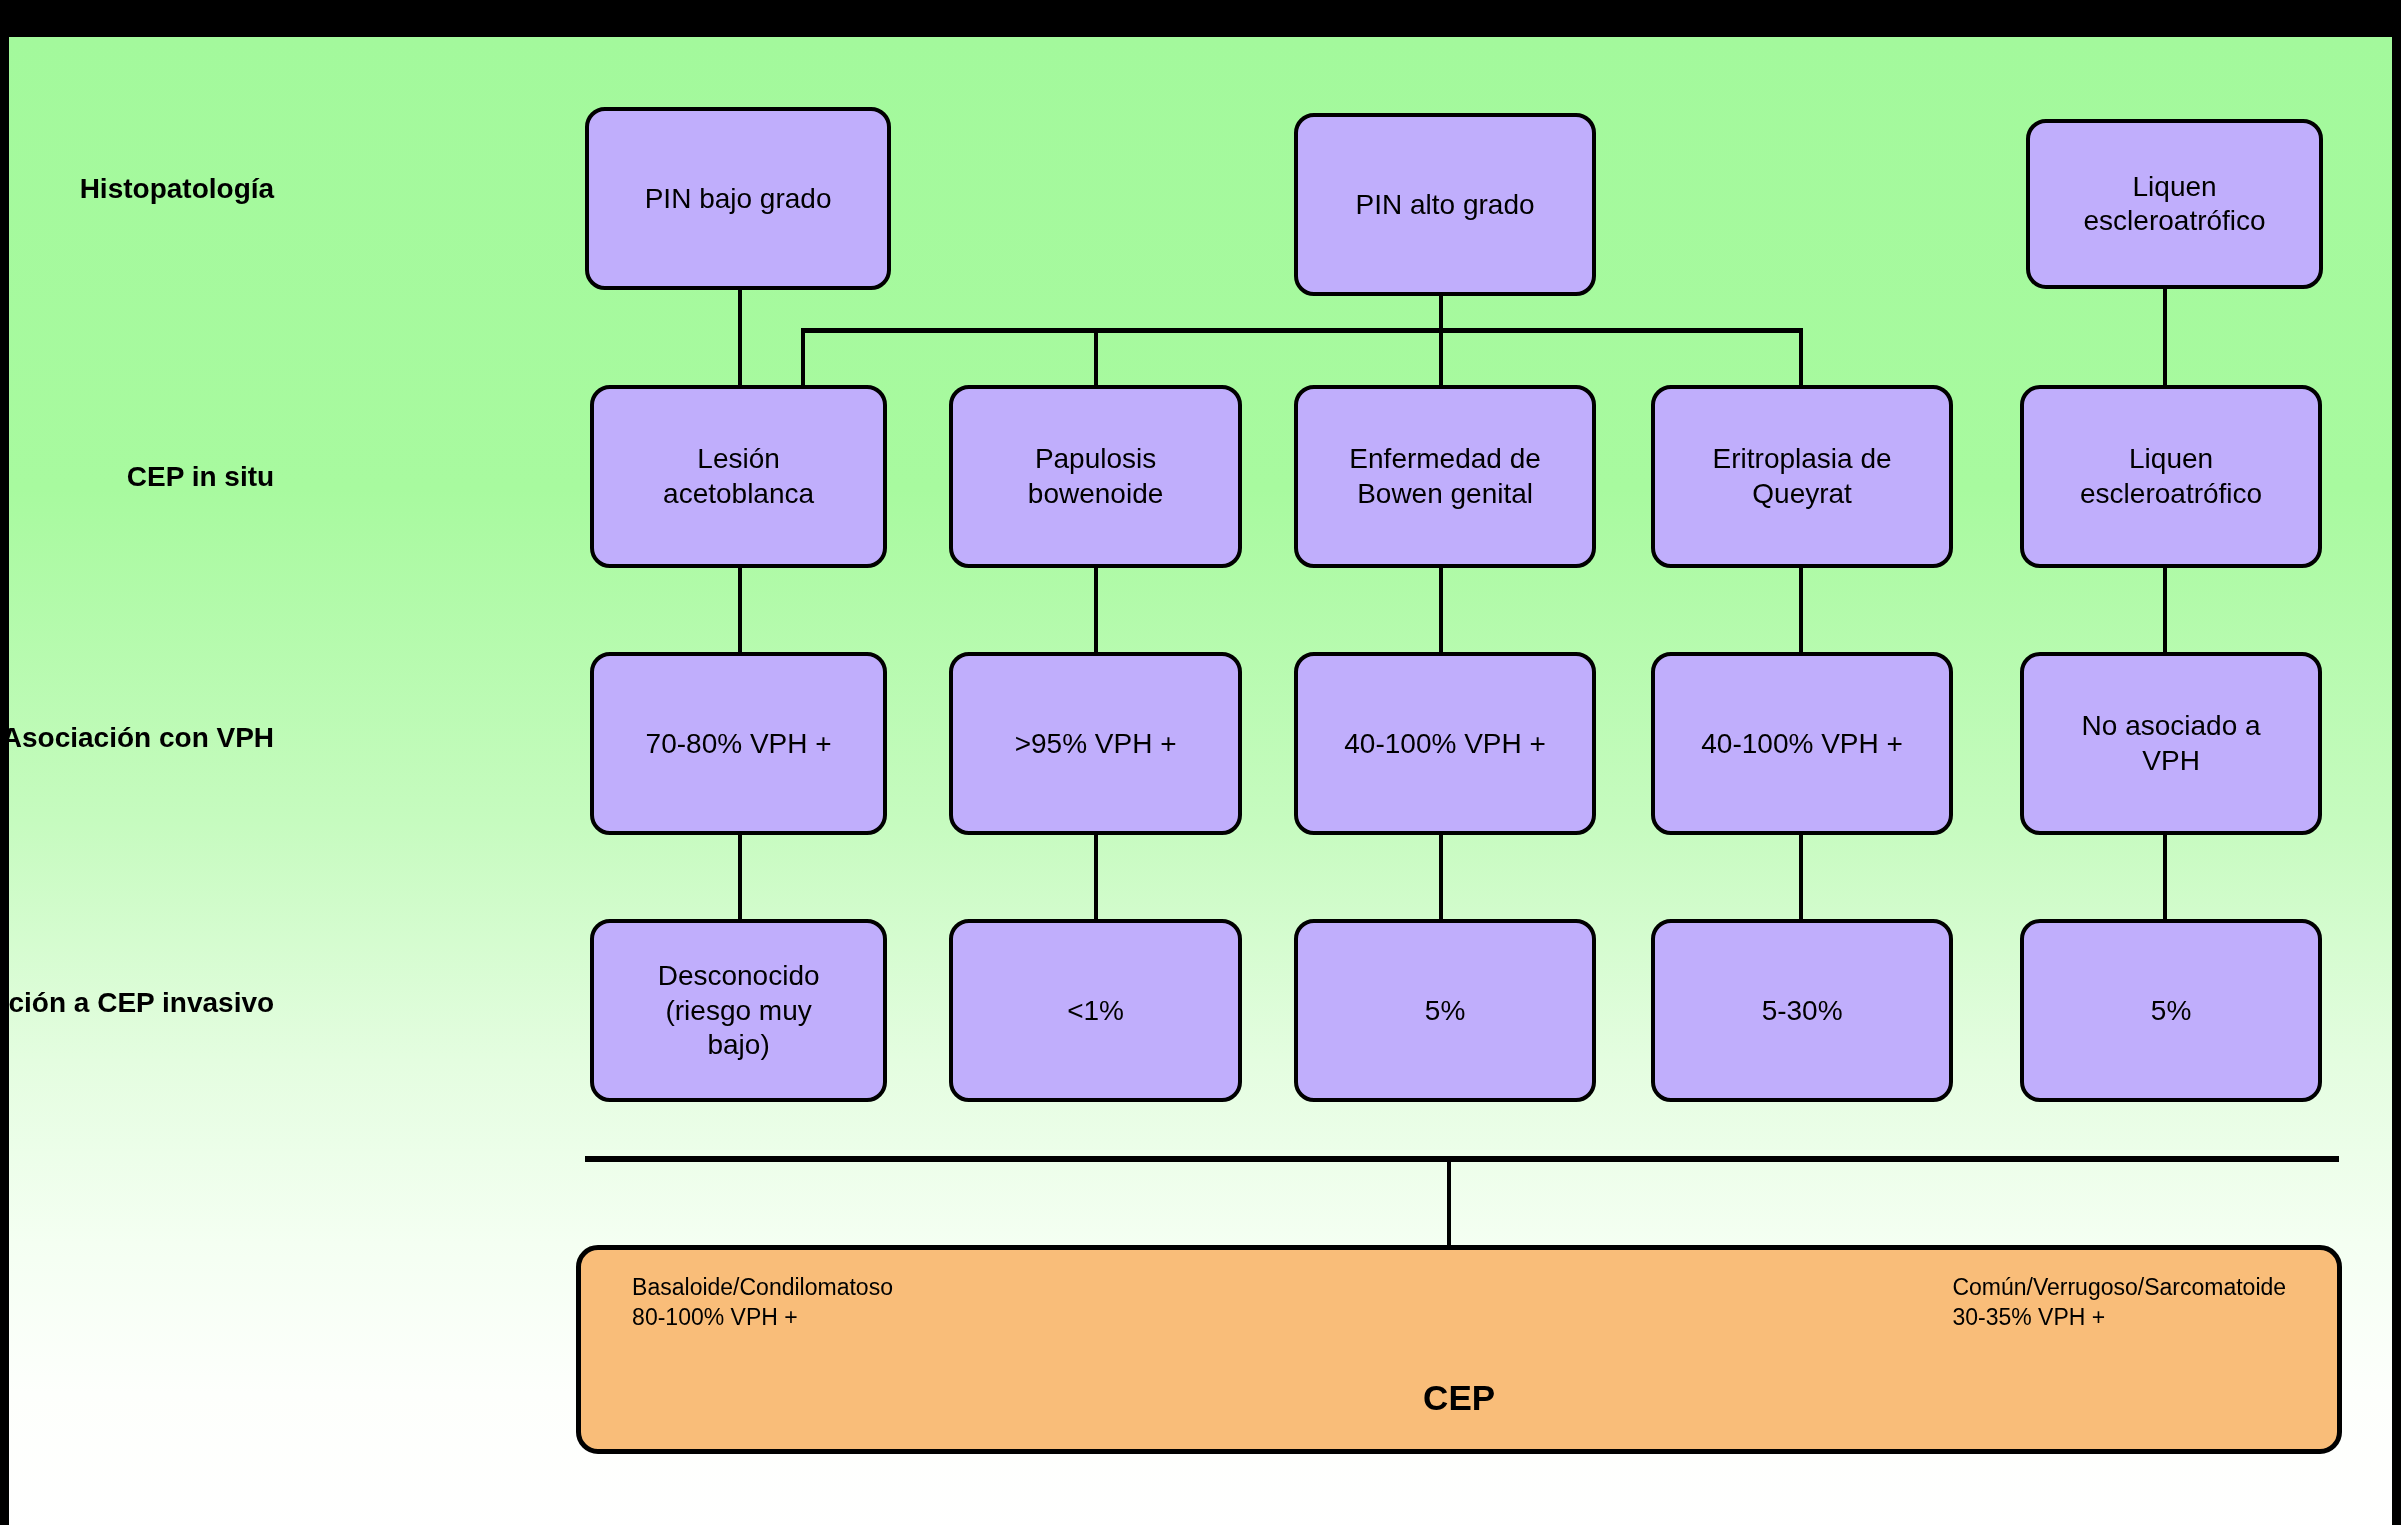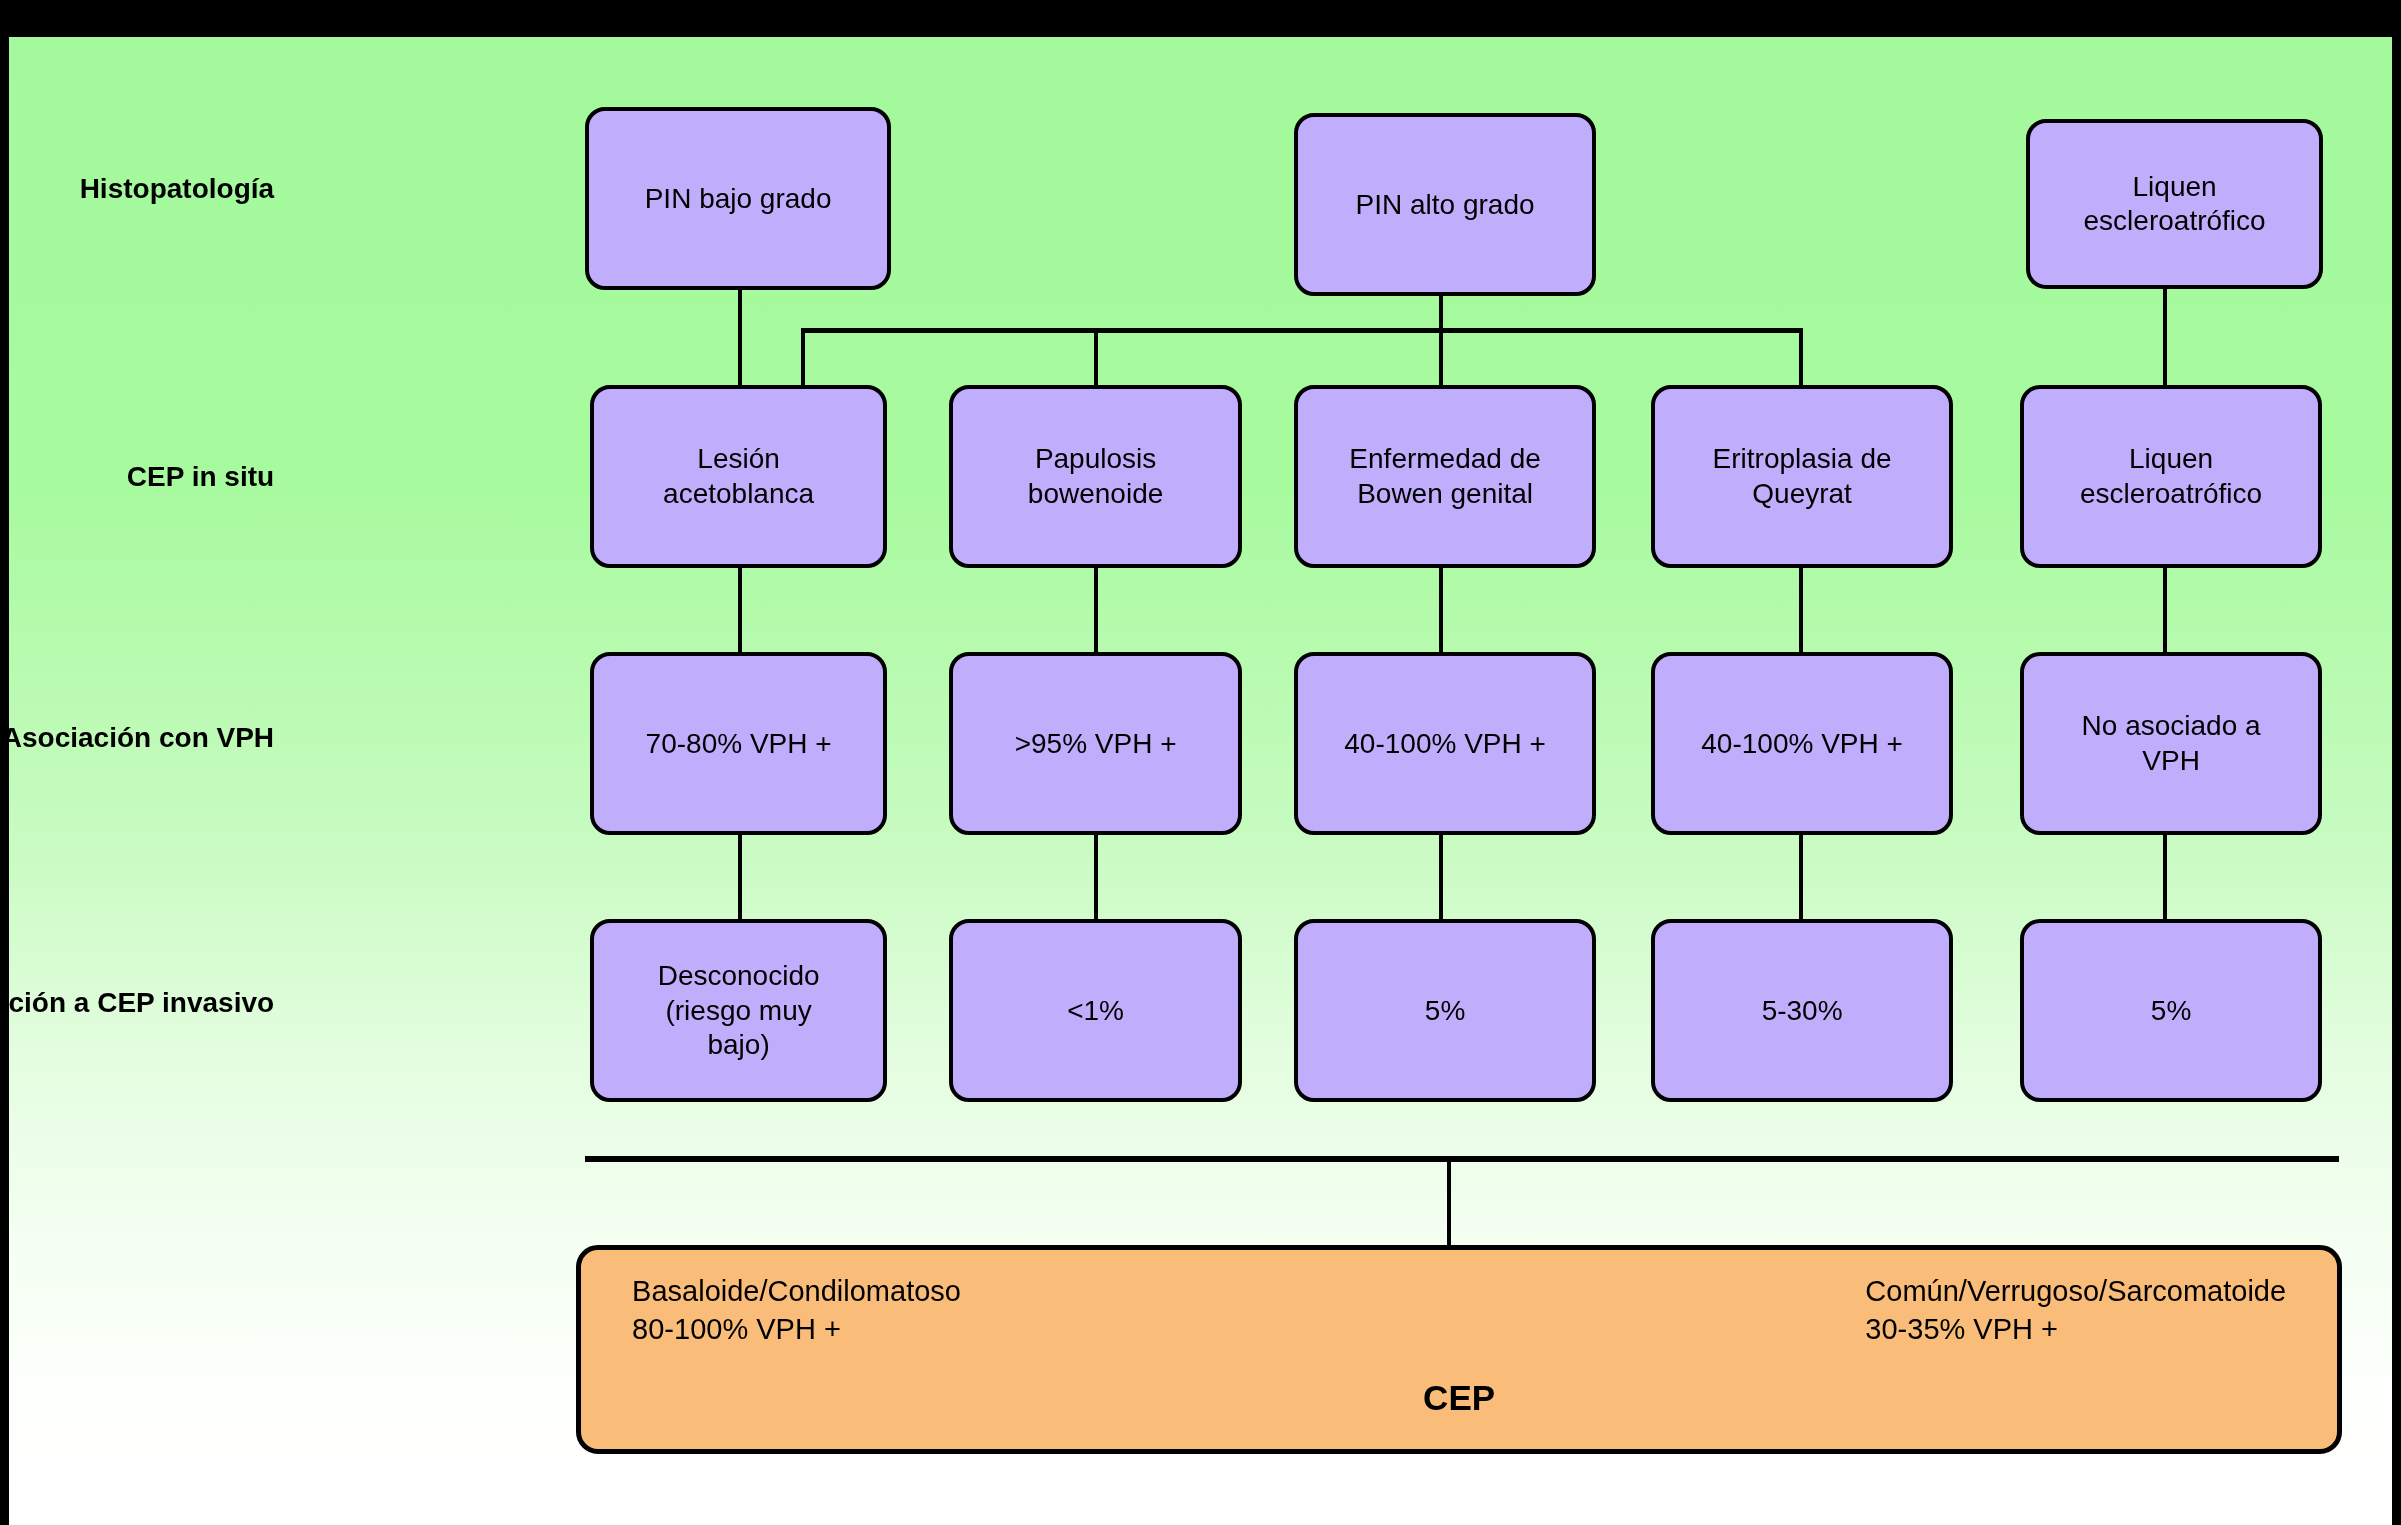--- a/index.html
+++ b/index.html
@@ -106,21 +106,21 @@
   #cep-box {
     position: absolute;
     box-sizing: border-box;
     background: #f9bd79;
     border: 5.5px solid #000;
     border-radius: 22px;
     z-index: 3;
   }
   .cep-side {
     position: absolute;
-    font-size: 29px;
+    font-size: 23px;
     line-height: 1.32;
     color: #000;
     white-space: pre-line;
   }
   #cep-left  { left: 51px;  top: 22px; text-align: left; }
   #cep-right { right: 51px; top: 22px; text-align: left; }
   #cep-title {
     position: absolute;
     left: 0; right: 0;
     bottom: 31px;

